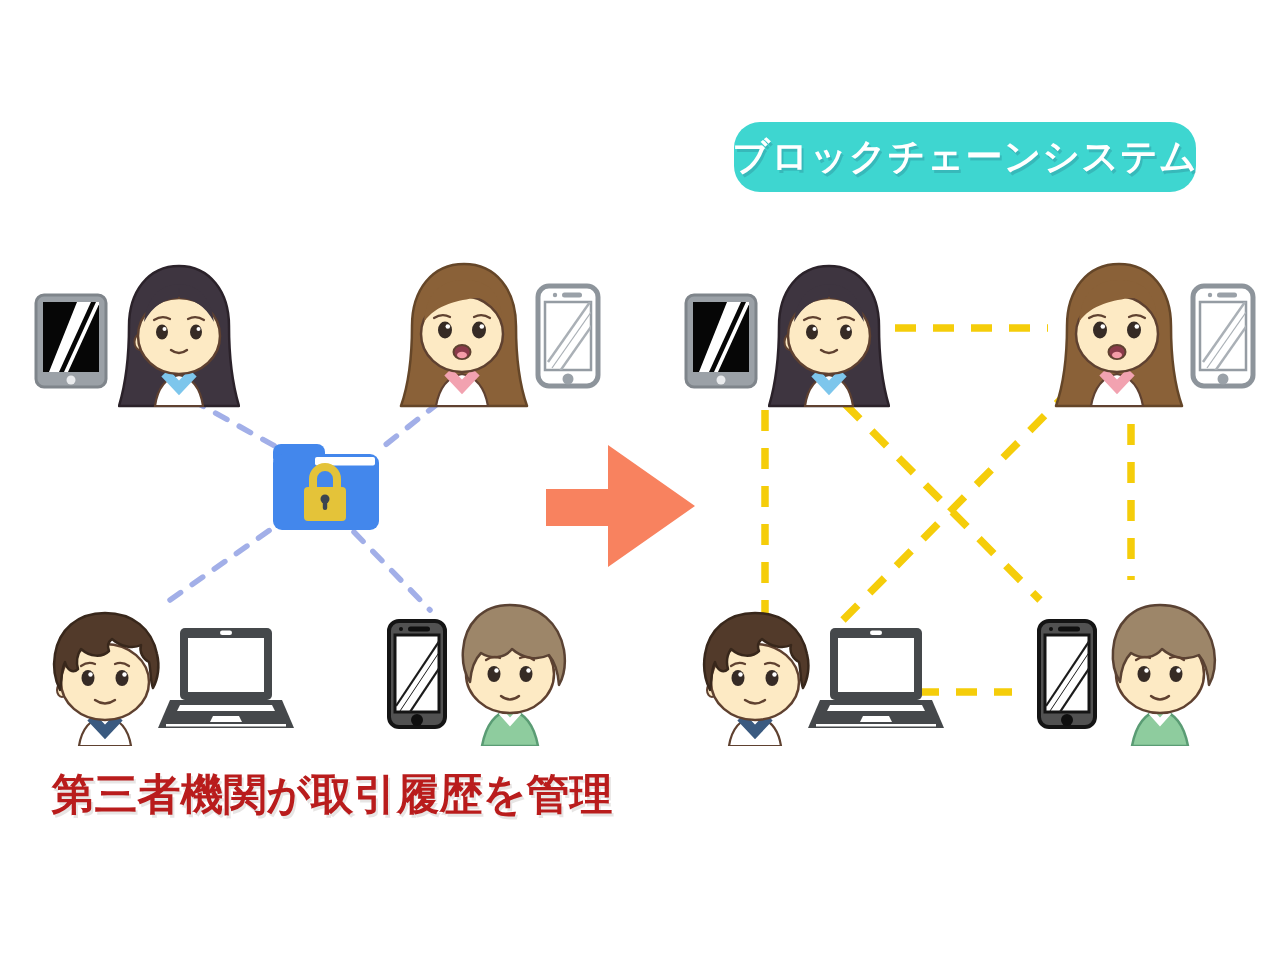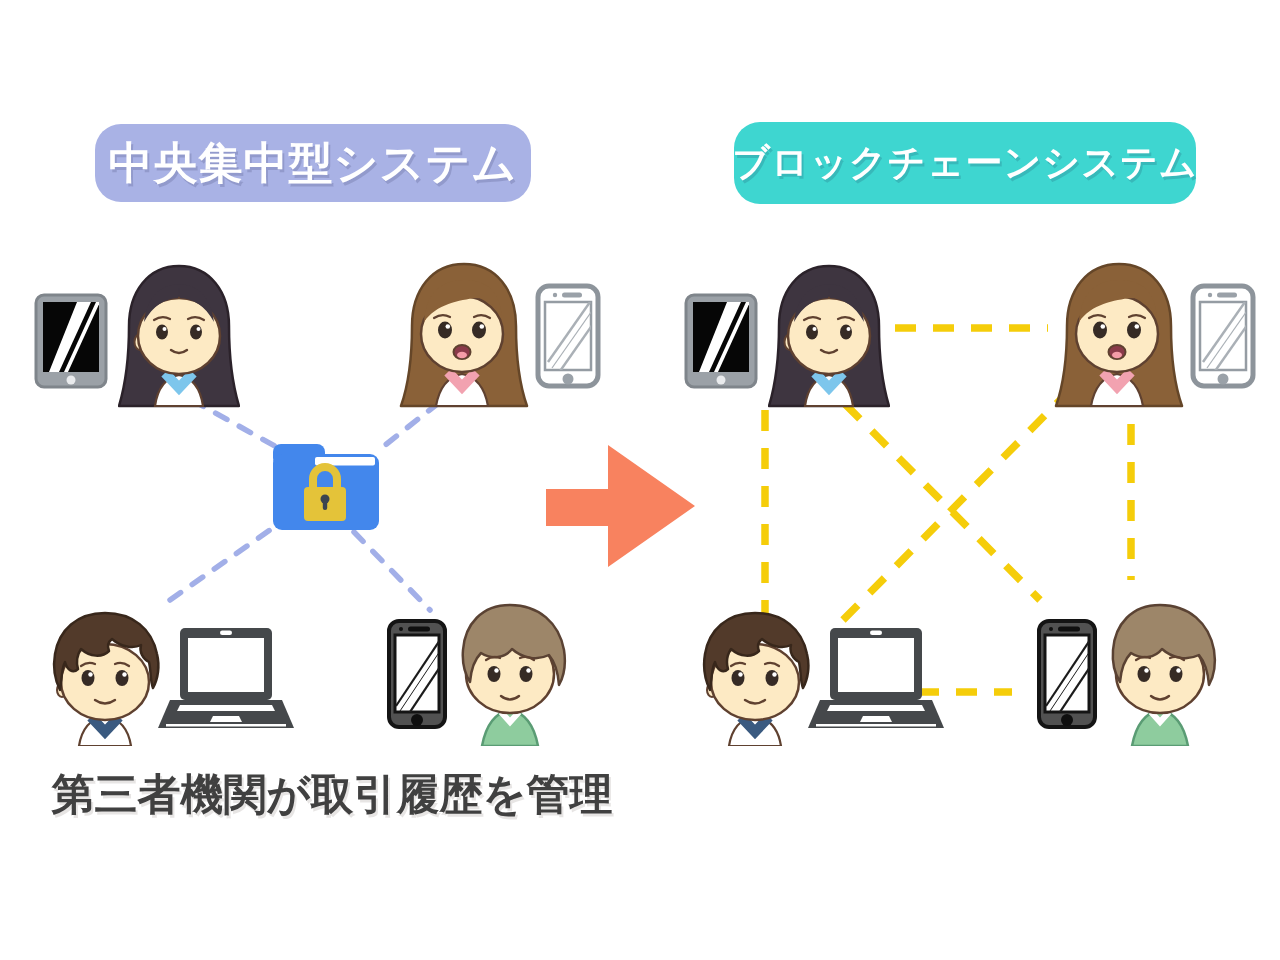--- a/index.html
+++ b/index.html
@@ -4,37 +4,34 @@
 <style>
   html,body { margin:0; padding:0; background:#ffffff; }
   body { width:1280px; height:960px; font-family:"Liberation Sans", sans-serif; }
   .stage { position:relative; width:1280px; height:960px; background:#ffffff; overflow:hidden; }
   .badge {
     position:absolute; display:flex; align-items:center; justify-content:center;
     color:#ffffff; font-weight:800; border-radius:26px; white-space:nowrap;
     text-shadow:2px 3px 0 rgba(20,20,60,0.15);
   }
   .badge-left  { left:95px;  top:124px; width:436px; height:78px; background:#a9b2e5; font-size:44px; letter-spacing:1px; }
-  .badge-right { left:734px; top:122px; width:462px; height:82px; background:#3ed6d0; font-size:37px; letter-spacing:1px; }
+  .badge-right { left:734px; top:122px; width:462px; height:70px; background:#3ed6d0; font-size:37px; letter-spacing:1px; }
   .caption {
-    position:absolute; top:766px; font-weight:800; color:#404040; font-size:43px;
+    position:absolute; top:766px; font-weight:800; color:#b91c1c; font-size:43px;
     text-align:center; white-space:nowrap; text-shadow:2px 3px 0 rgba(60,40,30,0.12);
   }
   .caption-left  { left:28px;  width:608px; }
   .caption-right { left:688px; width:548px; }
   svg.diagram { position:absolute; left:0; top:0; }
 </style>
 </head>
 <body>
 
 <div class="stage">
 
-  <div class="badge badge-left">
-    <span>中央集中型システム</span>
-  </div>
   <div class="badge badge-right">
     <span>ブロックチェーンシステム</span>
   </div>
 
   <svg class="diagram" width="1280" height="960" viewBox="0 0 1280 960">
     <defs>
 
       <symbol id="sym-tablet" viewBox="0 0 76 98">
         <clipPath id="clip-tab">
             <rect x="10" y="10" width="56" height="70"></rect>

